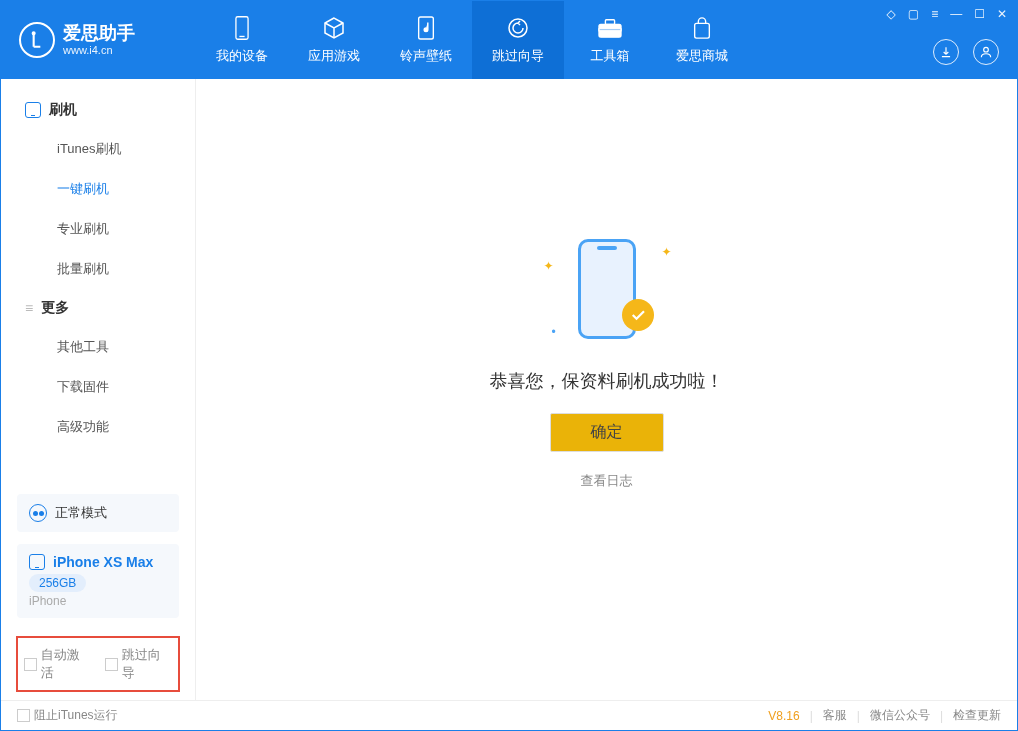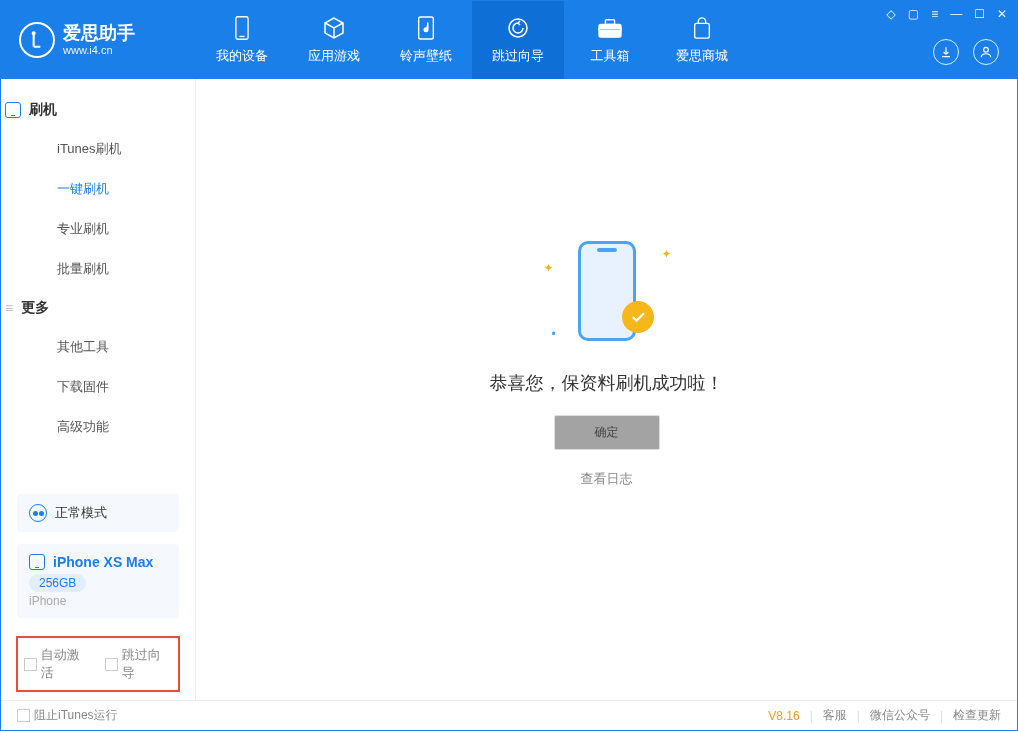--- a/index.html
+++ b/index.html
@@ -18,21 +18,21 @@
 .tab.active { background: #0e6fd6; }
 .tab-icon { width: 26px; height: 26px; display: flex; align-items: center; justify-content: center; }
 
 .win-controls { position: absolute; right: 10px; top: 6px; display: flex; gap: 12px; font-size: 12px; opacity: .9; }
 .win-controls span { cursor: pointer; }
 .header-right { position: absolute; right: 18px; bottom: 14px; display: flex; gap: 14px; }
 .circ-btn { width: 26px; height: 26px; border: 1.5px solid rgba(255,255,255,.85); border-radius: 50%; display: flex; align-items: center; justify-content: center; cursor: pointer; }
 
 .body { display: flex; height: calc(100% - 78px - 30px); }
 .sidebar { width: 195px; border-right: 1px solid #eee; display: flex; flex-direction: column; padding-top: 12px; }
-.group-header { display: flex; align-items: center; gap: 8px; padding: 10px 4px; font-size: 14px; color: #333; font-weight: bold; }
+.group-header { display: flex; align-items: center; gap: 8px; padding: 10px 24px; font-size: 14px; color: #333; font-weight: bold; }
 .sub-item { padding: 11px 20px 11px 56px; font-size: 13px; color: #555; cursor: pointer; }
 .sub-item.active { color: #1a7fe8; }
 .side-flex { flex: 1; }
 
 .status-card { margin: 6px 16px; background: #f5f8fc; border-radius: 4px; padding: 10px 12px; display: flex; align-items: flex-start; gap: 8px; font-size: 13px; color: #333; }
 .status-icon { width: 18px; height: 18px; border: 1.5px solid #1a7fe8; border-radius: 50%; display: flex; align-items: center; justify-content: center; }
 .status-icon::before { content:''; width:5px; height:5px; background:#1a7fe8; border-radius:50%; box-shadow: 6px 0 0 #1a7fe8; transform: translateX(-3px); }
 
 .device-card { margin: 6px 16px 10px; background: #f5f8fc; border-radius: 4px; padding: 10px 12px; font-size: 13px; }
 .device-row1 { display: flex; align-items: center; gap: 8px; color: #1a7fe8; font-weight: bold; font-size: 14px; }
@@ -48,21 +48,21 @@
 .main { flex: 1; display: flex; flex-direction: column; align-items: center; justify-content: center; gap: 20px; padding-bottom: 60px; }
 .illus { width: 130px; height: 120px; position: relative; display:flex; align-items:center; justify-content:center; }
 .phone { width: 58px; height: 100px; border: 3px solid #4aa3f5; border-radius: 10px; background:#e8f2fe; position: relative; }
 .phone::before { content:''; position:absolute; top:4px; left:50%; transform:translateX(-50%); width:20px; height:4px; background:#4aa3f5; border-radius:2px; }
 .check-badge { position:absolute; right:18px; bottom:18px; width:32px; height:32px; background:#f5b719; border-radius:50%; display:flex; align-items:center; justify-content:center; }
 .spark { position:absolute; font-size:12px; color:#f5b719; }
 .spark.s1 { left:2px; top:30px; }
 .spark.s2 { right:0; top:16px; }
 .spark.s3 { left:10px; bottom:10px; color:#4aa3f5; }
 .success-text { font-size: 18px; color: #333; }
-.ok-btn { border:1px solid #ddd; background:#a3a3a3; padding: 8px 40px; font-size:12px; color:#444; cursor:pointer; border-radius:2px; }
+.ok-btn { border:1px solid #ddd; background:#eab308; padding: 8px 40px; font-size:16px; color:#444; cursor:pointer; border-radius:2px; }
 .log-link { font-size: 13px; color: #888; cursor:pointer; }
 
 .footer { height: 30px; border-top: 1px solid #eee; display: flex; align-items: center; padding: 0 16px; font-size: 12px; color: #888; }
 .footer .chk { color:#888; }
 .footer-spacer { flex:1; }
 .footer-links { display:flex; align-items:center; gap:10px; }
 .footer-links .sep { color:#ddd; }
 .ver { color:#f0a020; }
 .footer a { color:#888; text-decoration:none; cursor:pointer; }
 </style>

